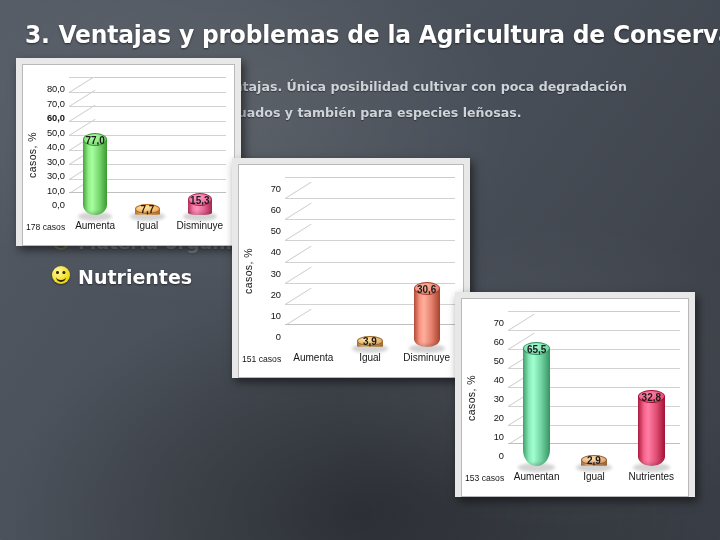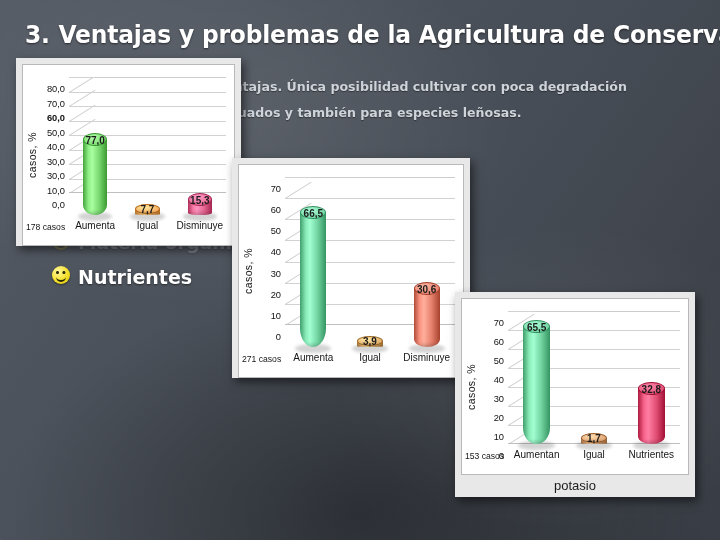--- a/index.html
+++ b/index.html
@@ -252,44 +252,38 @@
         <div class="gline" style="top: 84.5714px;"></div>
         <div class="skew" style="left: 0px; top: 84.5714px; width: 30.5917px; transform: rotate(-32deg);"></div>
         <div class="gline" style="top: 105.714px;"></div>
         <div class="skew" style="left: 0px; top: 105.714px; width: 30.5917px; transform: rotate(-32deg);"></div>
         <div class="gline" style="top: 126.857px;"></div>
         <div class="skew" style="left: 0px; top: 126.857px; width: 30.5917px; transform: rotate(-32deg);"></div>
         <div class="skew" style="left: 0px; top: 148px; width: 30.5917px; transform: rotate(-32deg);"></div>
         <div class="gline" style="top: 0px; left: 26px; background: rgb(204, 204, 204);"></div>
         <div class="floor"></div>
       </div>
-      <div class="cyl" style="width: 26.0667px; height: 140.6px; left: 61.3px; bottom: 30px; position: absolute;">
-        <div class="body" style="background: linear-gradient(to right, rgb(62, 159, 109) 0%, rgb(136, 233, 183) 22%, rgb(162, 255, 209) 38%, rgb(114, 211, 161) 68%, rgb(52, 149, 99) 100%); top: 7px;"></div>
-        <div class="top" style="height: 13px; background: radial-gradient(at 38% 32%, rgb(172, 255, 219), rgb(118, 215, 165) 70%, rgb(84, 181, 131) 100%); border: 1px solid rgb(48, 145, 95); box-sizing: border-box;"></div>
-        <div class="shadow"></div>
-        <div class="vlabel" style="top: 2px;">66,5</div>
-      </div>
       <div class="cyl flat" style="width: 26.0667px; height: 11px; left: 117.967px; bottom: 30px; position: absolute;">
         <div class="body" style="background: linear-gradient(to right, rgb(171, 121, 56) 0%, rgb(245, 195, 130) 22%, rgb(255, 221, 156) 38%, rgb(223, 173, 108) 68%, rgb(161, 111, 46) 100%); top: 5px;"></div>
         <div class="top" style="height: 10px; background: radial-gradient(at 38% 32%, rgb(255, 231, 166), rgb(227, 177, 112) 70%, rgb(193, 143, 78) 100%); border: 1px solid rgb(157, 107, 42); box-sizing: border-box;"></div>
         <div class="shadow"></div>
         <div class="vlabel" style="top: 0px;">3,9</div>
       </div>
       <div class="cyl" style="width: 26.0667px; height: 64.6971px; left: 174.633px; bottom: 30px; position: absolute;">
         <div class="body" style="background: linear-gradient(to right, rgb(176, 75, 56) 0%, rgb(250, 149, 130) 22%, rgb(255, 175, 156) 38%, rgb(228, 127, 108) 68%, rgb(166, 65, 46) 100%); top: 7px;"></div>
         <div class="top" style="height: 13px; background: radial-gradient(at 38% 32%, rgb(255, 185, 166), rgb(232, 131, 112) 70%, rgb(198, 97, 78) 100%); border: 1px solid rgb(162, 61, 42); box-sizing: border-box;"></div>
         <div class="shadow"></div>
         <div class="vlabel" style="top: 2px;">30,6</div>
       </div>
       <div class="cats" style="left: 46px; width: 170px; bottom: 12px;">
         <div class="cat">Aumenta</div>
         <div class="cat">Igual</div>
         <div class="cat">Disminuye</div>
       </div>
-      <div class="ncases" style="bottom: 13px;">271 casos</div>
+      <div class="ncases" style="bottom: 13px;">151 casos</div>
     </div>
 </div>
 
 <div class="panel" id="panel-potasio">
   <div class="plotbox">
       <div class="ylab">
         <span>casos, %</span>
       </div>
       <div class="ticks" style="left: 14px; top: 0px; bottom: 0px;">
         <div class="tick" style="top: 12px;">70</div>
@@ -323,29 +317,28 @@
       <div class="cyl" style="width: 26.3733px; height: 124.45px; left: 61.48px; bottom: 30px; position: absolute;">
         <div class="body" style="background: linear-gradient(to right, rgb(62, 159, 109) 0%, rgb(136, 233, 183) 22%, rgb(162, 255, 209) 38%, rgb(114, 211, 161) 68%, rgb(52, 149, 99) 100%); top: 7px;"></div>
         <div class="top" style="height: 13px; background: radial-gradient(at 38% 32%, rgb(172, 255, 219), rgb(118, 215, 165) 70%, rgb(84, 181, 131) 100%); border: 1px solid rgb(48, 145, 95); box-sizing: border-box;"></div>
         <div class="shadow"></div>
         <div class="vlabel" style="top: 2px; text-align: center;">65,5</div>
       </div>
       <div class="cyl flat" style="width: 26.3733px; height: 11px; left: 118.813px; bottom: 30px; position: absolute;">
         <div class="body" style="background: linear-gradient(to right, rgb(169, 112, 64) 0%, rgb(243, 186, 138) 22%, rgb(255, 212, 164) 38%, rgb(221, 164, 116) 68%, rgb(159, 102, 54) 100%); top: 5px;"></div>
         <div class="top" style="height: 10px; background: radial-gradient(at 38% 32%, rgb(255, 222, 174), rgb(225, 168, 120) 70%, rgb(191, 134, 86) 100%); border: 1px solid rgb(155, 98, 50); box-sizing: border-box;"></div>
         <div class="shadow"></div>
-        <div class="vlabel" style="top: 0px;">1,7</div>
-      </div>
-      <div class="cyl" style="width: 26.3733px; height: 62px; left: 176.147px; bottom: 30px; position: absolute;">
+        <div class="vlabel" style="top: 0px;">2,9</div>
+      </div>
+      <div class="cyl" style="width: 26.3733px; height: 76px; left: 176.147px; bottom: 30px; position: absolute;">
         <div class="body" style="background: linear-gradient(to right, rgb(173, 26, 64) 0%, rgb(247, 100, 138) 22%, rgb(255, 126, 164) 38%, rgb(225, 78, 116) 68%, rgb(163, 16, 54) 100%); top: 7px;"></div>
         <div class="top" style="height: 13px; background: radial-gradient(at 38% 32%, rgb(255, 136, 174), rgb(229, 82, 120) 70%, rgb(195, 48, 86) 100%); border: 1px solid rgb(159, 12, 50); box-sizing: border-box;"></div>
         <div class="shadow"></div>
         <div class="vlabel" style="top: 2px;">32,8</div>
       </div>
       <div class="cats" style="left: 46px; width: 172px; bottom: 12px;">
         <div class="cat">Aumentan</div>
         <div class="cat">Igual</div>
         <div class="cat">Nutrientes</div>
       </div>
       <div class="ncases" style="bottom: 13px;">153 casos</div>
     </div>
-  <div class="xtitle">potasio</div>
 </div>
 
 </body></html>

